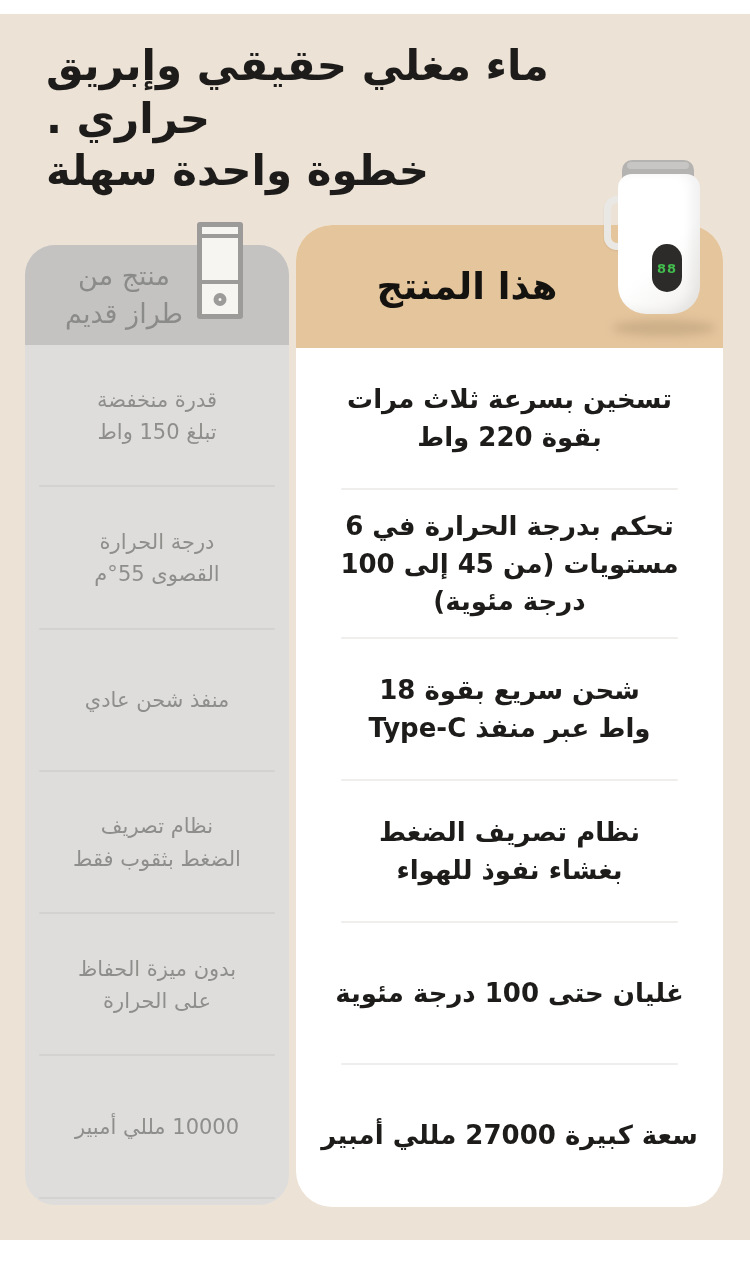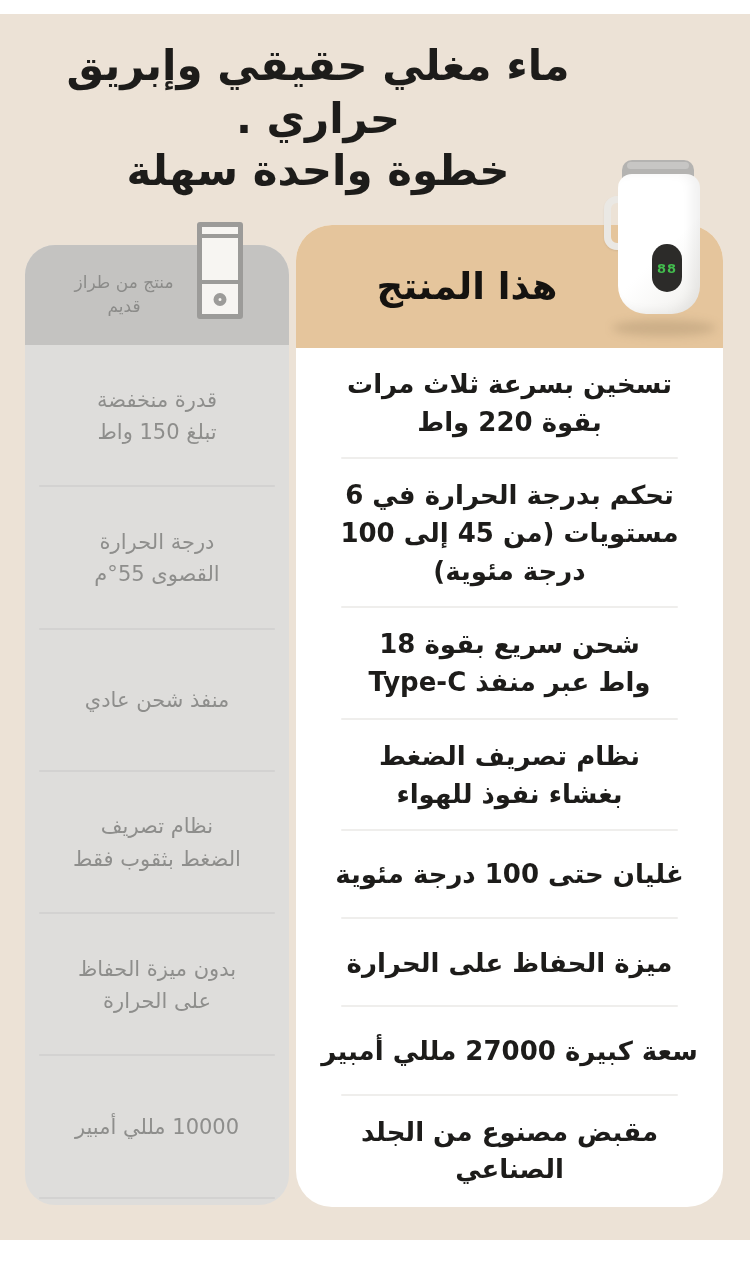--- a/index.html
+++ b/index.html
@@ -9,22 +9,22 @@
   *{margin:0;padding:0;box-sizing:border-box;}
   html,body{width:750px;height:1262px;}
   body{
     position:relative;background:#fff;overflow:hidden;
     font-family:"DejaVu Sans",sans-serif;
   }
   .bg-beige{position:absolute;top:14px;left:0;width:750px;height:1226px;background:var(--beige,#ece2d6);}
 
   
   .heading{
-    position:absolute;top:40px;left:0;width:636px;text-align:center;
-    font-weight:bold;font-size:42px;line-height:1.25;color:var(--text-dark,#1d1c1a);
+    position:absolute;top:40px;left:0;width:636px;text-align:left;
+    font-weight:bold;font-size:42px;line-height:1.25;color:var(--text-dark,#1d1c1a);padding-left:46px;
   }
 
   
   .col-new{
     position:absolute;left:296px;top:225px;width:427px;height:982px;
     background:#fff;border-radius:36px;
   }
   .new-header{
     height:123px;background:var(--tan,#e5c59c);border-radius:36px 36px 0 0;
     display:flex;align-items:center;justify-content:center;padding-right:110px;padding-left:25px;
@@ -38,21 +38,21 @@
   }
 
   
   .col-old{
     position:absolute;left:25px;top:245px;width:264px;height:960px;
     background:var(--gray-body,#dedddb);border-radius:30px;
   }
   .old-header{position:relative;height:100px;background:var(--gray-header,#c4c3c1);border-radius:30px 30px 0 0;}
   .old-header .title{
     position:absolute;left:34px;top:50%;transform:translateY(-50%);
-    width:130px;text-align:center;font-size:17px;line-height:1.4;color:#8b8b89;
+    width:130px;text-align:center;font-size:27px;line-height:1.4;color:#8b8b89;
   }
   .old-rows{height:996px;display:flex;flex-direction:column;}
   .old-rows .row{padding:0 14px;font-size:21px;line-height:1.55;color:var(--text-gray,#8e8e8c);}
   .old-rows .row:not(:last-child)::after{
     content:"";position:absolute;bottom:0;left:14px;right:14px;height:2px;background:#cfcecd;border-radius:2px;opacity:.75;
   }
 
   .mw140{max-width:140px;} .mw150{max-width:150px;} .mw170{max-width:170px;}
   .mw200{max-width:200px;} .mw300{max-width:300px;} .mw330{max-width:330px;}
 
@@ -144,27 +144,21 @@
     <div class="row">
         <span class="mw300">شحن سريع بقوة 18 واط عبر منفذ Type-C</span>
       </div>
     <div class="row">
         <span class="mw300">نظام تصريف الضغط بغشاء نفوذ للهواء</span>
       </div>
     <div class="row">
         <span>غليان حتى 100 درجة مئوية</span>
       </div>
     <div class="row">
-        <span>ميزة الحفاظ على الحرارة</span>
-      </div>
-    <div class="row">
         <span>سعة كبيرة 27000 مللي أمبير</span>
-      </div>
-    <div class="row">
-        <span>مقبض مصنوع من الجلد الصناعي</span>
       </div>
   </div>
 </div>
 
 <div class="kettle">
   <div class="shadow"></div>
   <div class="handle"></div>
   <div class="lid">
     <div class="lid-top"></div>
   </div>

